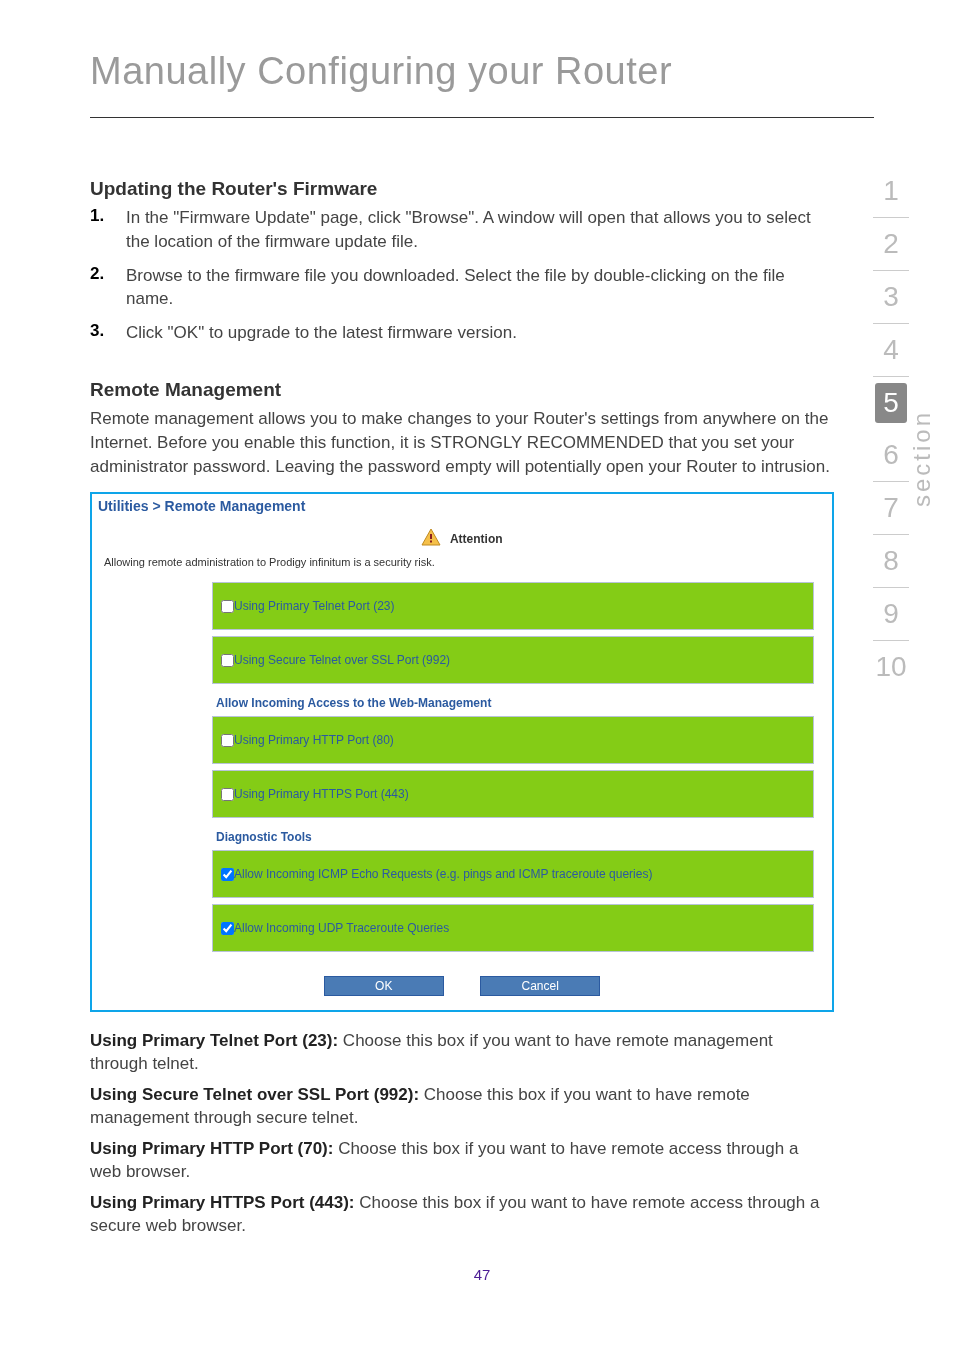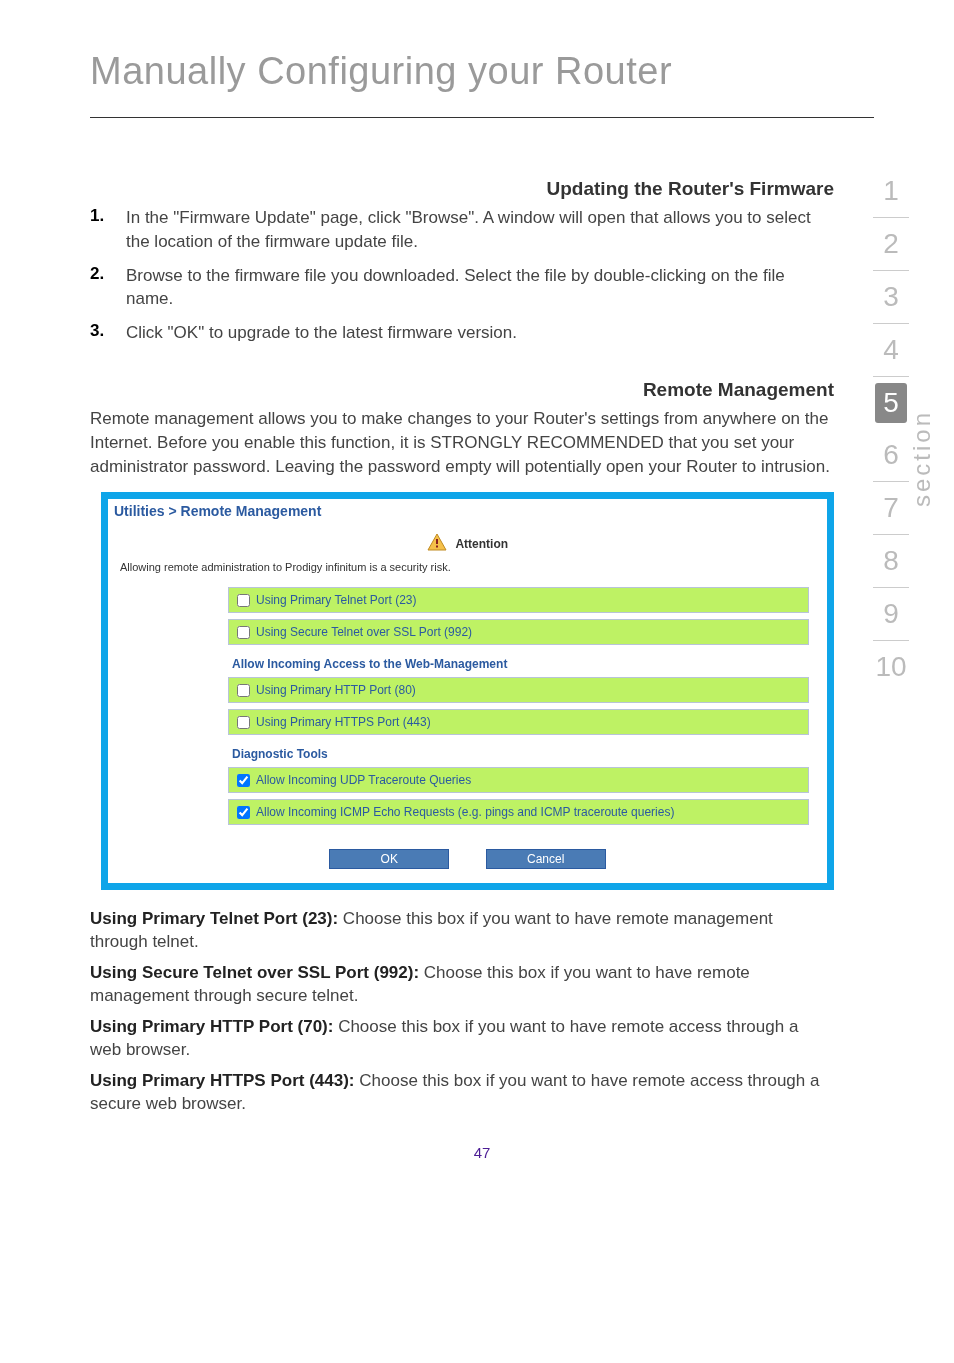--- a/index.html
+++ b/index.html
@@ -58,21 +58,20 @@
       transform: rotate(180deg);
       letter-spacing: 3px;
       font-weight: 300;
     }
     .content { padding-right: 40px; }
     h2 {
       font-size: 19px;
       font-weight: bold;
       color: #333;
       margin-bottom: 6px;
-      text-align: right;
     }
     .body-text {
       font-size: 17px;
       color: #444;
       line-height: 1.4;
       margin-bottom: 8px;
     }
     ol { list-style: none; }
     ol li {
       display: flex;
@@ -84,23 +83,23 @@
       width: 36px;
       flex-shrink: 0;
     }
     .li-text {
       font-size: 17px;
       color: #444;
       line-height: 1.4;
     }
     .spacer { height: 24px; }
     .panel {
-      border: 7px solid #0ea5e9;
+      border: 2px solid #0ea5e9;
       background: #fff;
-      margin: 14px 0 18px 11px;
+      margin: 14px 0 18px 0;
     }
     .panel-header {
       color: #2b5aa0;
       font-weight: bold;
       font-size: 14px;
       padding: 4px 6px;
     }
     .attention-row {
       text-align: center;
       padding: 10px 0 4px 0;
@@ -126,28 +125,27 @@
       margin: 0 18px 0 120px;
     }
     .opt-heading {
       font-size: 12px;
       font-weight: bold;
       color: #2b5aa0;
       padding: 6px 4px;
     }
     .opt-row {
       border: 1px solid #b8c4d8;
-      background: #bef264;
-      padding: 5px 8px;
+      background: #84cc16;
+      padding: 16px 8px;
       margin-bottom: 6px;
       font-size: 12px;
       color: #2b5aa0;
       display: flex;
       align-items: center;
-      gap: 6px;
     }
     .opt-row input { margin: 0; }
     .button-row {
       text-align: center;
       padding: 18px 0 14px 0;
     }
     .btn {
       display: inline-block;
       background: #4a7bb5;
       color: #fff;
@@ -246,25 +244,25 @@
         <span>Using Primary HTTP Port (80)</span>
       </div>
       <div class="opt-row">
         <input type="checkbox" style="">
         <span>Using Primary HTTPS Port (443)</span>
       </div>
 
       <div class="opt-heading">Diagnostic Tools</div>
       <div class="opt-row">
         <input type="checkbox" checked="" style="">
+        <span>Allow Incoming ICMP Echo Requests (e.g. pings and ICMP traceroute queries)</span>
+      </div>
+      <div class="opt-row">
+        <input type="checkbox" checked="" style="">
         <span>Allow Incoming UDP Traceroute Queries</span>
-      </div>
-      <div class="opt-row">
-        <input type="checkbox" checked="" style="">
-        <span>Allow Incoming ICMP Echo Requests (e.g. pings and ICMP traceroute queries)</span>
       </div>
     </div>
 
     <div class="button-row">
       <span class="btn">OK</span>
       <span class="btn">Cancel</span>
     </div>
   </div>
 
   <div class="def-para">

